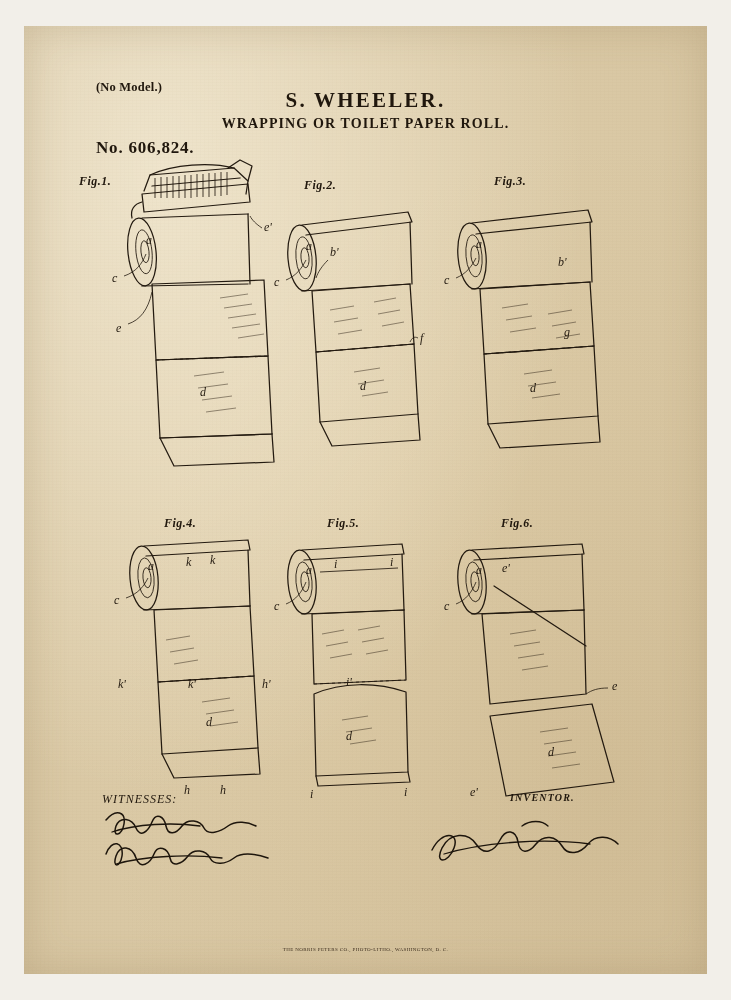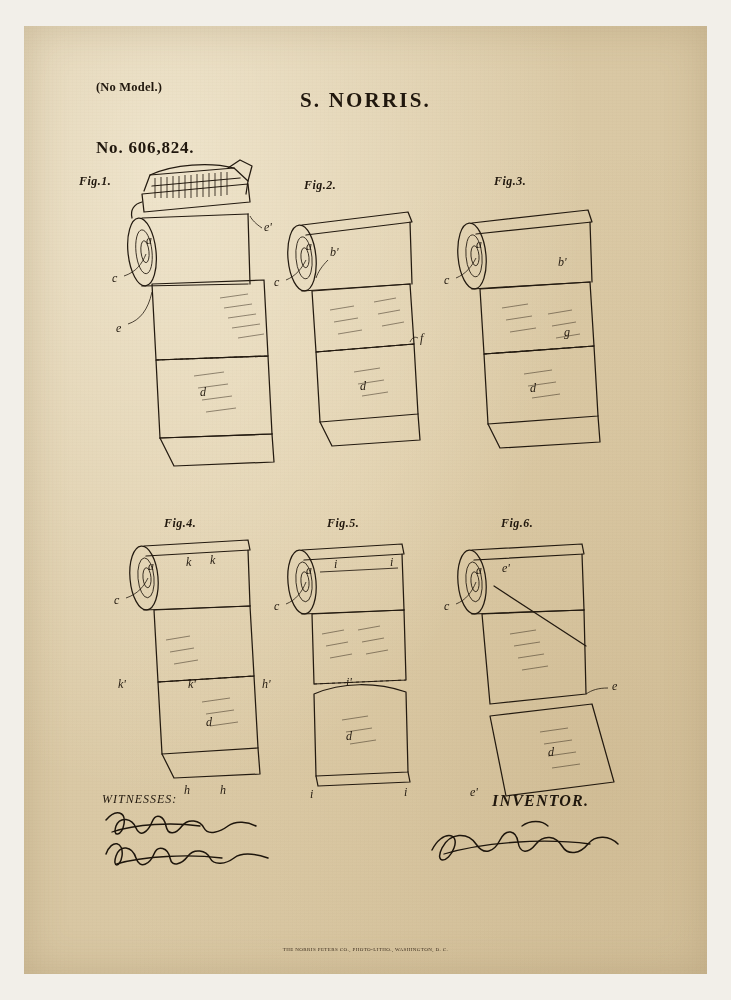--- a/index.html
+++ b/index.html
@@ -64,22 +64,22 @@
     font-size:12px;font-weight:bold;font-style:italic;
     font-family:"Liberation Serif", serif;
     letter-spacing:.5px;
   }
 
   .witness-label{
     position:absolute;left:78px;top:766px;
     font-size:12px;font-weight:normal;font-style:italic;letter-spacing:1px;
   }
   .inventor-label{
-    position:absolute;left:468px;top:766px;
-    font-size:16px;font-weight:bold;font-style:italic;letter-spacing:1.2px;
+    position:absolute;left:486px;top:766px;
+    font-size:10px;font-weight:bold;font-style:italic;letter-spacing:1.2px;
   }
   .footline{
     position:absolute;left:0;right:0;bottom:22px;
     text-align:center;
     font-size:5px;letter-spacing:.4px;
     color:#3a2c1c;
   }
 
   svg{position:absolute;left:0;top:0;overflow:visible;}
   .d{fill:none;stroke:#231a10;stroke-width:1.25;stroke-linecap:round;stroke-linejoin:round;}
@@ -91,21 +91,22 @@
   .sig2{fill:none;stroke:#1d150c;stroke-width:1.3;stroke-linecap:round;stroke-linejoin:round;}
 </style>
 </head>
 <body>
 
 <div class="frame">
   <div class="sheet ink">
     <div class="grain"></div>
 
     <div class="nomodel">(No Model.)</div>
-    <div class="title">S. NORRIS.</div>
+    <div class="title">S. WHEELER.</div>
+    <div class="subtitle">WRAPPING OR TOILET PAPER ROLL.</div>
     <div class="patno">No. 606,824.</div>
 
     <div class="figcap" style="left:55px;top:148px;">Fig.1.</div>
     <div class="figcap" style="left:280px;top:152px;">Fig.2.</div>
     <div class="figcap" style="left:470px;top:148px;">Fig.3.</div>
     <div class="figcap" style="left:140px;top:490px;">Fig.4.</div>
     <div class="figcap" style="left:303px;top:490px;">Fig.5.</div>
     <div class="figcap" style="left:477px;top:490px;">Fig.6.</div>
 
     <svg width="683" height="948" viewBox="0 0 683 948">

